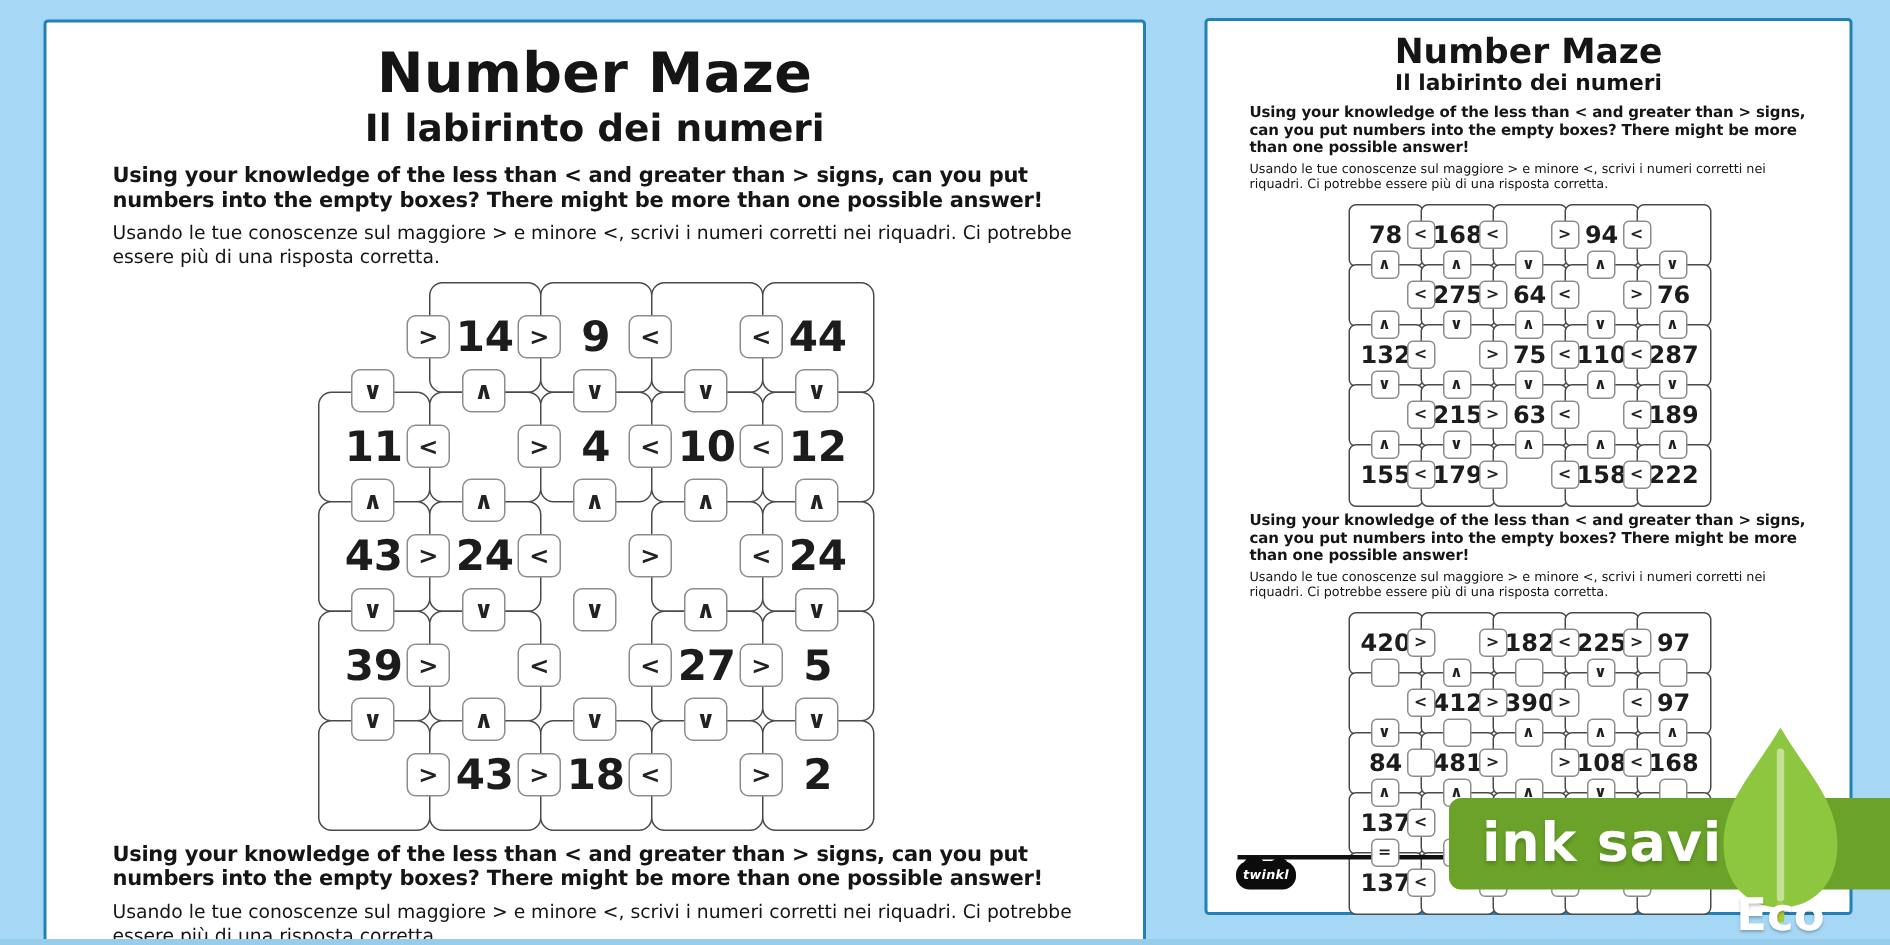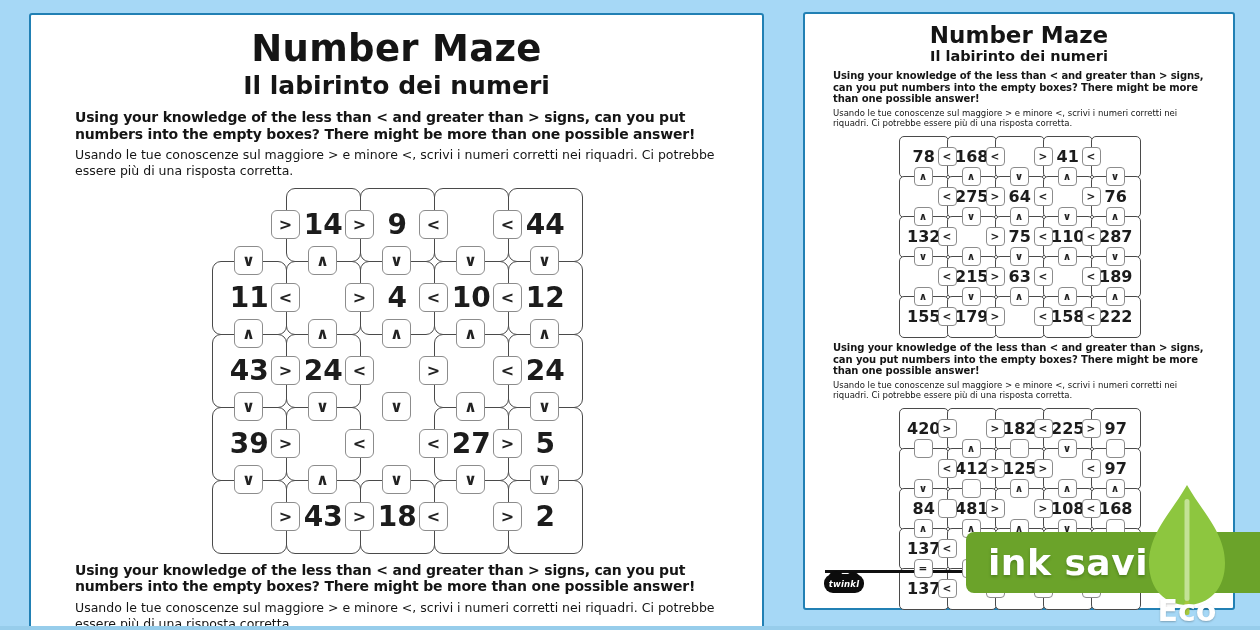--- a/index.html
+++ b/index.html
@@ -155,21 +155,21 @@
 <div class="page" id="right-page">
   <h1 class="rp-title">Number Maze</h1>
   <h2 class="rp-sub">Il labirinto dei numeri</h2>
   <p class="rp-en">Using your knowledge of the less than &lt; and greater than &gt; signs, can you put numbers into the empty boxes? There might be more than one possible answer!</p>
   <p class="rp-it">Usando le tue conoscenze sul maggiore &gt; e minore &lt;, scrivi i numeri corretti nei riquadri. Ci potrebbe essere più di una risposta corretta.</p>
 
   <div class="maze maze-sm" style="width: 240px; height: 200px;">
       <div class="mcell" style="left: 0px; top: 0px; width: 49.5px; height: 41.5px;">78</div>
       <div class="mcell" style="left: 48px; top: 0px; width: 49.5px; height: 41.5px;">168</div>
       <div class="mcell" style="left: 96px; top: 0px; width: 49.5px; height: 41.5px;"></div>
-      <div class="mcell" style="left: 144px; top: 0px; width: 49.5px; height: 41.5px;">41</div>
+      <div class="mcell" style="left: 144px; top: 0px; width: 49.5px; height: 41.5px;">94</div>
       <div class="mcell" style="left: 192px; top: 0px; width: 49.5px; height: 41.5px;"></div>
       <div class="mcell" style="left: 0px; top: 40px; width: 49.5px; height: 41.5px;"></div>
       <div class="mcell" style="left: 48px; top: 40px; width: 49.5px; height: 41.5px;">275</div>
       <div class="mcell" style="left: 96px; top: 40px; width: 49.5px; height: 41.5px;">64</div>
       <div class="mcell" style="left: 144px; top: 40px; width: 49.5px; height: 41.5px;"></div>
       <div class="mcell" style="left: 192px; top: 40px; width: 49.5px; height: 41.5px;">76</div>
       <div class="mcell" style="left: 0px; top: 80px; width: 49.5px; height: 41.5px;">132</div>
       <div class="mcell" style="left: 48px; top: 80px; width: 49.5px; height: 41.5px;"></div>
       <div class="mcell" style="left: 96px; top: 80px; width: 49.5px; height: 41.5px;">75</div>
       <div class="mcell" style="left: 144px; top: 80px; width: 49.5px; height: 41.5px;">110</div>
@@ -230,21 +230,21 @@
   <p class="rp-it">Usando le tue conoscenze sul maggiore &gt; e minore &lt;, scrivi i numeri corretti nei riquadri. Ci potrebbe essere più di una risposta corretta.</p>
 
   <div class="maze maze-sm" style="width: 240px; height: 200px;">
       <div class="mcell" style="left: 0px; top: 0px; width: 49.5px; height: 41.5px;">420</div>
       <div class="mcell" style="left: 48px; top: 0px; width: 49.5px; height: 41.5px;"></div>
       <div class="mcell" style="left: 96px; top: 0px; width: 49.5px; height: 41.5px;">182</div>
       <div class="mcell" style="left: 144px; top: 0px; width: 49.5px; height: 41.5px;">225</div>
       <div class="mcell" style="left: 192px; top: 0px; width: 49.5px; height: 41.5px;">97</div>
       <div class="mcell" style="left: 0px; top: 40px; width: 49.5px; height: 41.5px;"></div>
       <div class="mcell" style="left: 48px; top: 40px; width: 49.5px; height: 41.5px;">412</div>
-      <div class="mcell" style="left: 96px; top: 40px; width: 49.5px; height: 41.5px;">125</div>
+      <div class="mcell" style="left: 96px; top: 40px; width: 49.5px; height: 41.5px;">390</div>
       <div class="mcell" style="left: 144px; top: 40px; width: 49.5px; height: 41.5px;"></div>
       <div class="mcell" style="left: 192px; top: 40px; width: 49.5px; height: 41.5px;">97</div>
       <div class="mcell" style="left: 0px; top: 80px; width: 49.5px; height: 41.5px;">84</div>
       <div class="mcell" style="left: 48px; top: 80px; width: 49.5px; height: 41.5px;">481</div>
       <div class="mcell" style="left: 96px; top: 80px; width: 49.5px; height: 41.5px;"></div>
       <div class="mcell" style="left: 144px; top: 80px; width: 49.5px; height: 41.5px;">108</div>
       <div class="mcell" style="left: 192px; top: 80px; width: 49.5px; height: 41.5px;">168</div>
       <div class="mcell" style="left: 0px; top: 120px; width: 49.5px; height: 41.5px;">137</div>
       <div class="mcell" style="left: 48px; top: 120px; width: 49.5px; height: 41.5px;"></div>
       <div class="mcell" style="left: 96px; top: 120px; width: 49.5px; height: 41.5px;">489</div>

